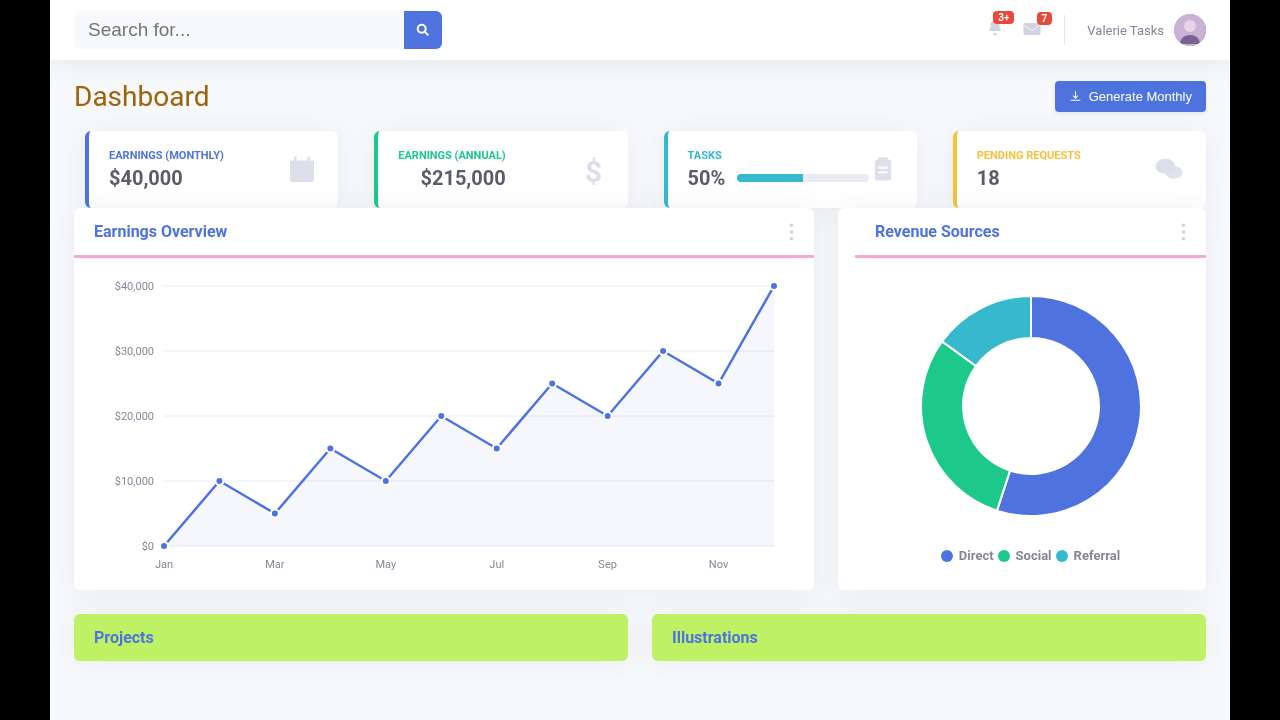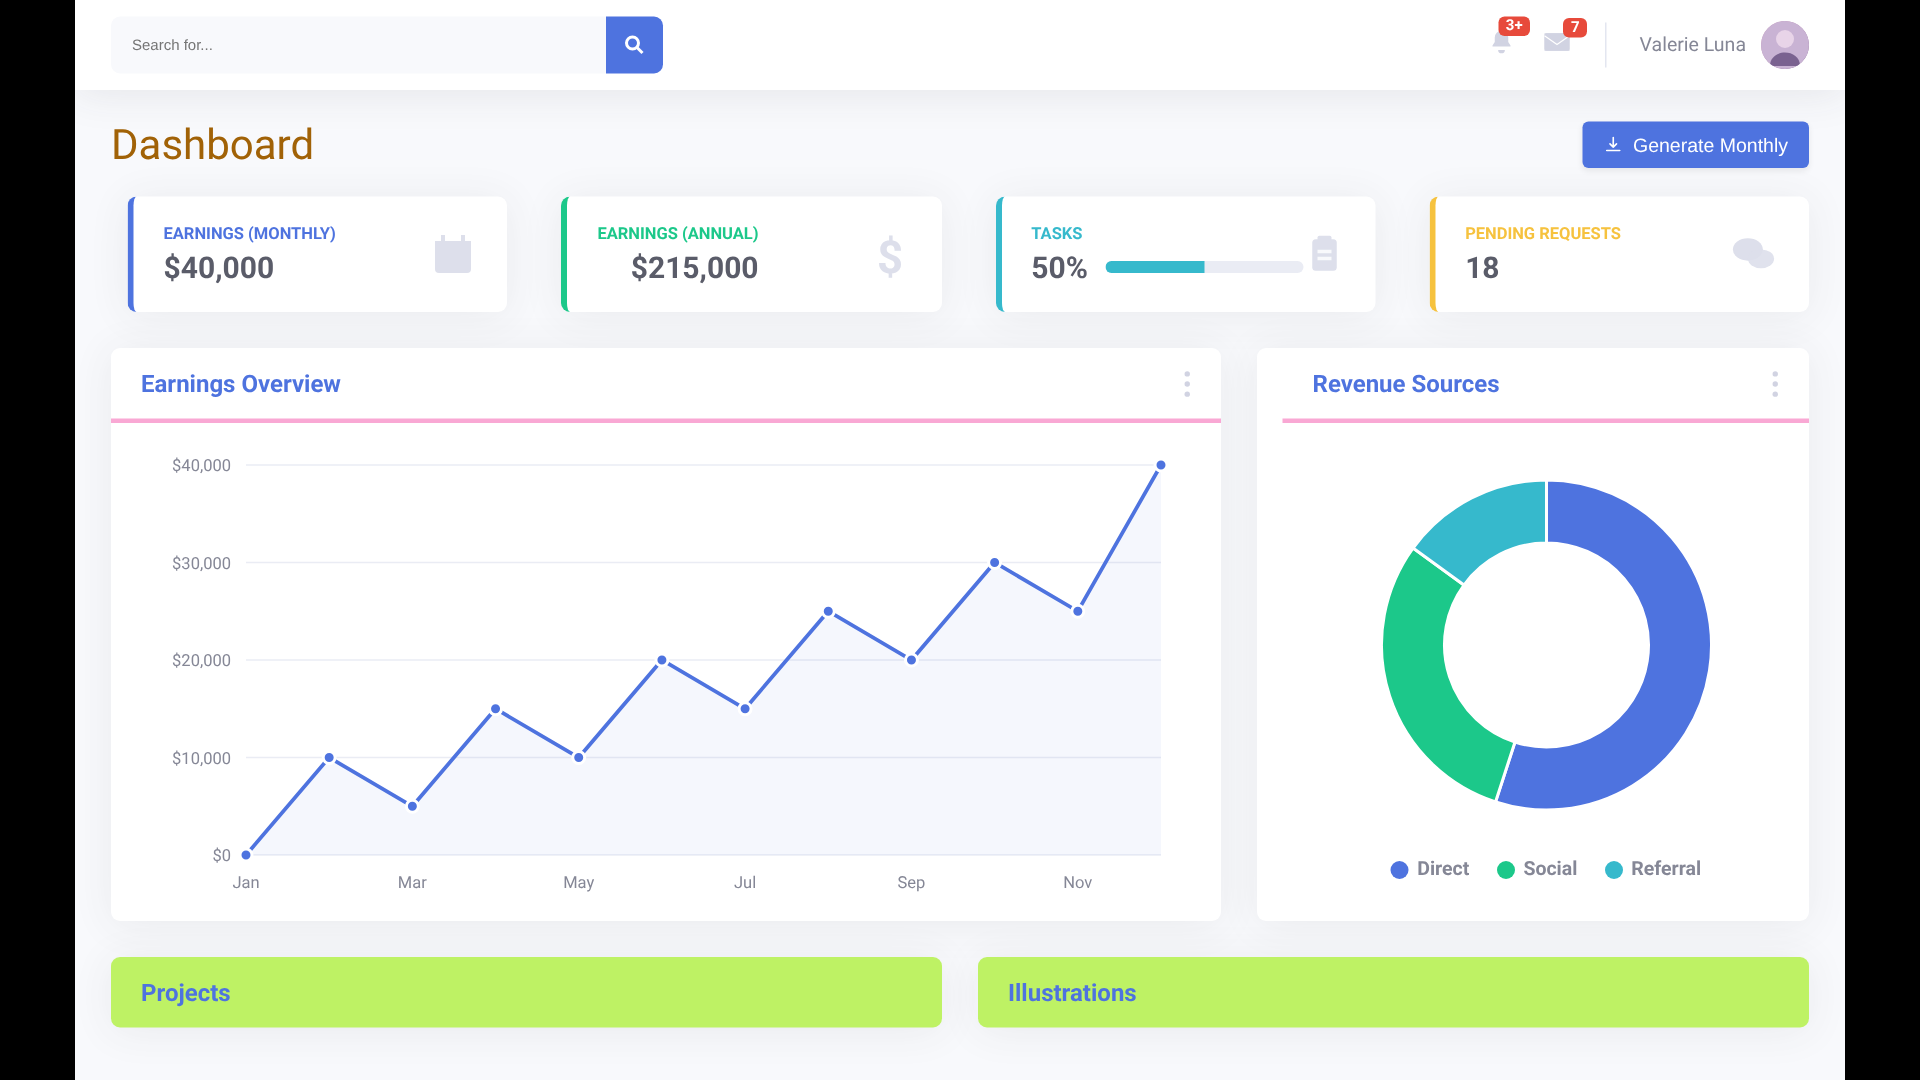--- a/index.html
+++ b/index.html
@@ -4,35 +4,35 @@
 <style>
 * { box-sizing: border-box; margin: 0; padding: 0; }
 body { font-family: -apple-system, BlinkMacSystemFont, "Segoe UI", Roboto, "Helvetica Neue", Arial, sans-serif; background: #f8f9fc; overflow: hidden; }
 
 .viewport { width: 1280px; height: 720px; background: #000; display: flex; }
 .sideblack { width: 50px; background: #000; }
 .main { flex: 1; background: #f8f9fc; overflow: hidden; position: relative; }
 
 .topbar { height: 60px; background: #fff; display: flex; align-items: center; padding: 0 24px; box-shadow: 0 0.15rem 1.75rem 0 rgba(58,59,69,.10); position: relative; z-index: 2;}
 .search-group { display:flex; align-items:stretch; }
-.search-input { width: 330px; height: 38px; border: none; background: #f8f9fc; border-radius: 6px 0 0 6px; padding: 0 14px; font-size: 10px; color: #6e707e; }
+.search-input { width: 330px; height: 38px; border: none; background: #f8f9fc; border-radius: 6px 0 0 6px; padding: 0 14px; font-size: 19px; color: #6e707e; }
 .search-btn { width: 38px; height: 38px; background: #4e73df; border: none; border-radius: 0 6px 6px 0; display:flex; align-items:center; justify-content:center; cursor:pointer;}
 .top-right { margin-left: auto; display:flex; align-items:center; gap: 18px; }
 .icon-btn { position:relative; color:#d1d3e2; cursor:pointer; font-size:18px;}
 .badge { position:absolute; top:-8px; right:-10px; background:#e74a3b; color:#fff; font-size:10px; font-weight:700; padding:1px 5px; border-radius:4px; }
 .divider-v { width:1px; height: 30px; background:#e3e6f0; margin:0 4px;}
 .user { display:flex; align-items:center; gap:10px; color:#858796; font-size:13px; cursor:pointer;}
 .avatar { width:32px; height:32px; border-radius:50%; background: linear-gradient(135deg,#d3a9c7,#8a6d9e); overflow:hidden; display:flex; align-items:center; justify-content:center; font-size:16px;}
 
 .content { padding: 20px 24px; }
 .heading-row { display:flex; align-items:center; justify-content:space-between; margin-bottom: 18px;}
 .heading-row h1 { color:#a16207; font-size:28px; font-weight:400;}
 .gen-btn { background:#4e73df; color:#fff; border:none; border-radius:4px; padding:8px 14px; font-size:13px; display:flex; align-items:center; gap:7px; cursor:pointer; box-shadow:0 .125rem .25rem rgba(0,0,0,.075);}
 
-.stat-row { display:flex; gap: 36px; margin-bottom: 24px; padding-left: 11px;}
+.stat-row { display:flex; gap: 36px;  padding-left: 11px;}
 .stat-card { flex:1; background:#fff; border-radius:6px; padding:18px 20px; display:flex; align-items:center; justify-content:space-between; box-shadow:0 .15rem 1.75rem 0 rgba(58,59,69,.08); border-left:4px solid;}
 .stat-card.primary { border-color:#4e73df;}
 .stat-card.success { border-color:#1cc88a;text-align:right;}
 .stat-card.info { border-color:#36b9cc;}
 .stat-card.warning { border-color:#f6c23e;}
 .stat-label { font-size:11px; font-weight:700; text-transform:uppercase; margin-bottom:4px;}
 .stat-card.primary .stat-label { color:#4e73df;}
 .stat-card.success .stat-label { color:#1cc88a;}
 .stat-card.info .stat-label { color:#36b9cc;}
 .stat-card.warning .stat-label { color:#f6c23e;}
@@ -45,21 +45,21 @@
 .chart-row { display:flex; gap:24px; margin-bottom:24px;}
 .panel { background:#fff; border-radius:6px; box-shadow:0 .15rem 1.75rem 0 rgba(58,59,69,.08);}
 .panel-hd { padding:14px 20px; border-bottom:3px solid #f9a8d4; display:flex; align-items:center; justify-content:space-between;}
 .panel-hd h3 { color:#4e73df; font-size:16px; font-weight:700;}
 .dots { color:#d1d3e2; font-size:16px; cursor:pointer; letter-spacing:-1px; line-height:10px;}
 .panel-body { padding:18px 20px 10px 20px;}
 
 .earnings-panel { flex: 0 0 740px; }
 .revenue-panel { flex: 1; padding-left: 17px; }
 
-.legend { display:flex; justify-content:center; gap:18px; font-size:13px; color:#858796; margin-top:8px;}
+.legend { display:flex; justify-content:center; gap:4px; font-size:13px; color:#858796; margin-top:8px;}
 .legend span { display:flex; align-items:center; gap:6px;}
 .legend i { width:12px; height:12px; border-radius:50%; display:inline-block;}
 
 .bottom-row { display:flex; gap:24px;}
 .bottom-panel { flex:1; background:#bef264; border-radius:6px; box-shadow:0 .15rem 1.75rem 0 rgba(58,59,69,.08);}
 .bottom-panel .panel-hd { border-bottom: none; }
 
 svg text { font-family: inherit; }
 </style>
 </head>
@@ -90,21 +90,21 @@
           <svg width="20" height="16" viewBox="0 0 24 18" fill="#d1d3e2">
               <path d="M2 2h20v14H2z M2 2l10 8 10-8" stroke="#fff" stroke-width="0"></path>
               <path d="M2 2l10 8 10-8V2H2z" fill="#d1d3e2"></path>
               <rect x="2" y="2" width="20" height="14" rx="2" fill="#d1d3e2"></rect>
               <path d="M2 4l10 7 10-7" stroke="#fff" stroke-width="1" fill="none"></path>
             </svg>
           <span class="badge">7</span>
         </div>
         <div class="divider-v"></div>
         <div class="user">
-          <span>Valerie Luna</span>
+          <span>Valerie Tasks</span>
           <span class="avatar">
             <svg width="32" height="32" viewBox="0 0 32 32">
                 <circle cx="16" cy="16" r="16" fill="#c9b3d4"></circle>
                 <circle cx="16" cy="12" r="6" fill="#e8d4e8"></circle>
                 <path d="M6 30c0-6 5-9 10-9s10 3 10 9" fill="#7a6290"></path>
               </svg>
           </span>
         </div>
       </div>
     </div>

